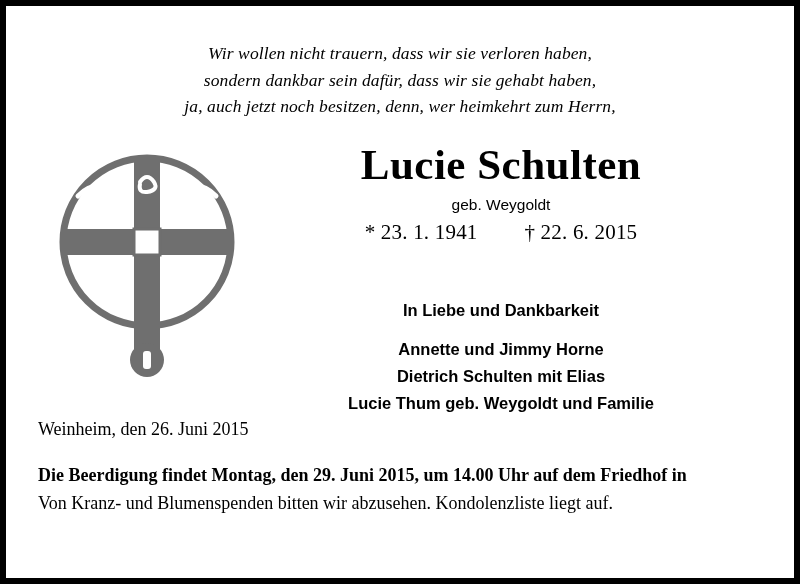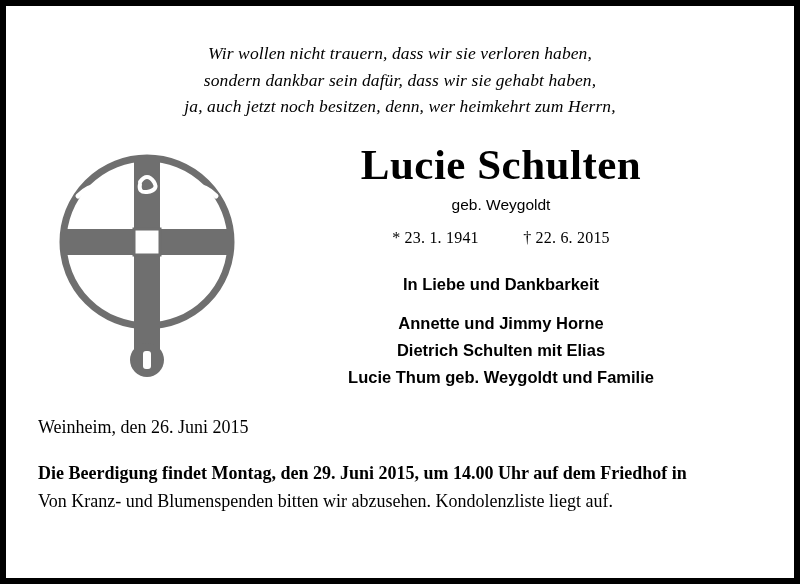--- a/index.html
+++ b/index.html
@@ -69,38 +69,38 @@
     letter-spacing: 0.5px;
     line-height: 1.06;
     margin-top: 4px;
   }
   .maiden {
     font-family: "Liberation Sans", sans-serif;
     font-size: 15.5px;
     margin-top: 9px;
   }
   .dates {
-    font-size: 16px;
-    margin-top: 15px;
+    font-size: 21px;
+    margin-top: 6px;
     letter-spacing: 0.2px;
   }
   .dates .sep { display: inline-block; width: 36px; }
 
   .mourners {
-    margin-top: 24px;
+    margin-top: 52px;
     font-family: "Liberation Sans", sans-serif;
     font-weight: bold;
     font-size: 16.5px;
     line-height: 1.62;
   }
   .mourners .lead { margin-bottom: 12px; }
 
   
   .footer {
-    margin-top: 24px;
+    margin-top: 0;
     padding-left: 6px;
     font-size: 18px;
     line-height: 1.45;
   }
   .place-line { margin-bottom: 20px; }
   .funeral { margin-bottom: 2px; font-weight: bold; }
   .flowers { margin-top: 1px; }
 </style>
 </head>
 <body>

